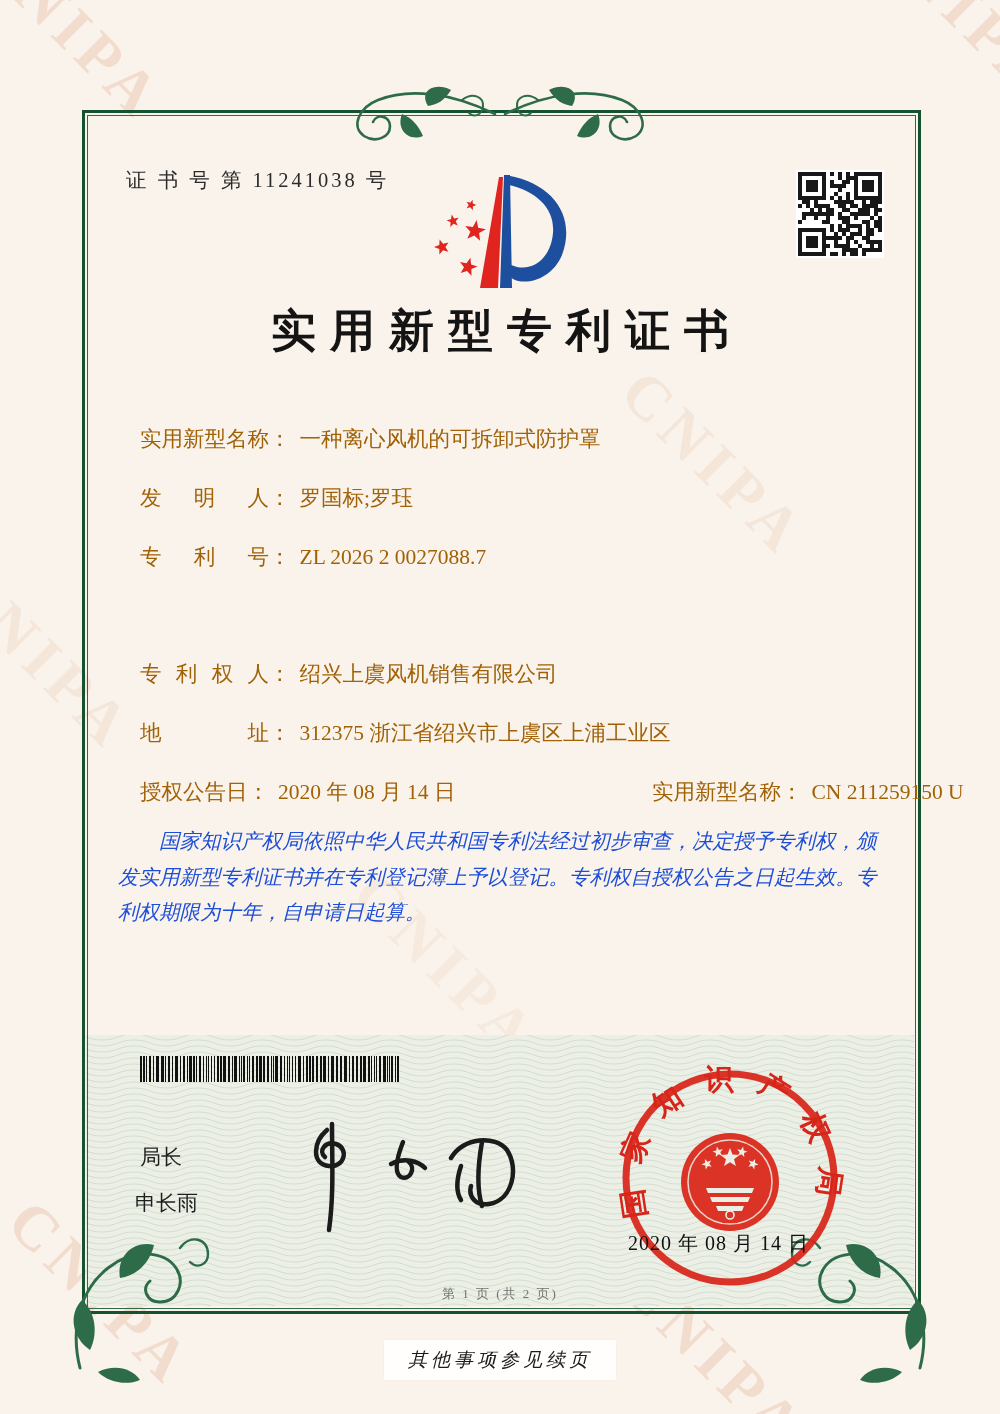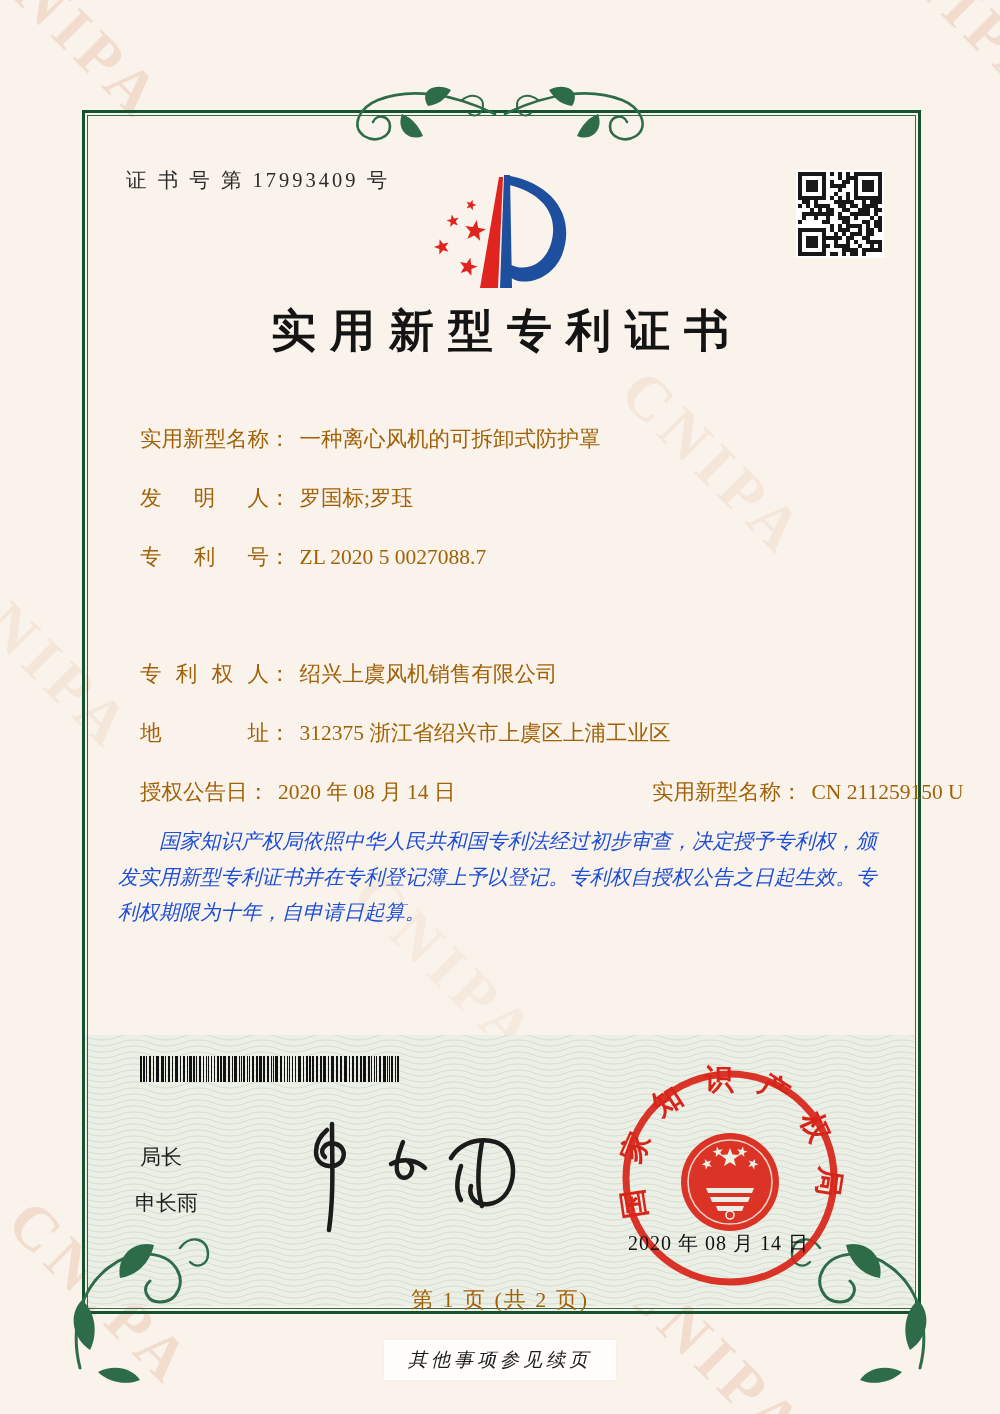--- a/index.html
+++ b/index.html
@@ -40,21 +40,21 @@
   .barcode{position:absolute;left:140px;top:1056px;height:26px;z-index:5;font-size:0;}
   .barcode i{display:inline-block;height:26px;background:#111;vertical-align:top;}
   .sig-title{position:absolute;left:140px;top:1143px;font-size:21px;z-index:5;}
   .sig-name{position:absolute;left:135px;top:1189px;font-size:21px;z-index:5;}
   .signature{position:absolute;left:285px;top:1110px;z-index:5;}
   .seal{position:absolute;left:616px;top:1064px;width:228px;height:228px;z-index:5;}
   #seal-text{font:700 29px "Liberation Serif",serif;letter-spacing:22px;fill:#d8251a;}
   .seal-date{position:absolute;left:628px;top:1230px;width:200px;font-size:20px;
              color:#101010;white-space:nowrap;letter-spacing:1px;z-index:6;}
   .page-num{position:absolute;left:0;right:0;top:1285px;text-align:center;
-            font-size:22px;letter-spacing:2px;z-index:5;color:#a16207;}
+            font-size:13px;letter-spacing:2px;z-index:5;color:#737373;}
   .cont-note{position:absolute;left:50%;transform:translateX(-50%);top:1340px;
              background:#fffefc;padding:7px 24px;font-size:19px;letter-spacing:4px;
              font-style:italic;z-index:5;color:#1c1c1c;box-shadow:0 0 2px rgba(0,0,0,.04);}
 </style>
 </head>
 <body>
 
 <div class="page">
 
   <div class="wm" style="left:-45px;top:-8px;">CNIPA</div>
@@ -149,21 +149,21 @@
     <use href="#corner-flor"></use>
   </svg>
   <svg class="orn" style="left:768px;top:1222px;" width="170" height="170" viewBox="0 0 170 170">
     <g transform="translate(170,0) scale(-1,1)">
         <use href="#corner-flor"></use>
       </g>
   </svg>
 
   <div class="content">
 
-    <div class="cert-no">证 书 号 第 17993409 号</div>
+    <div class="cert-no">证 书 号 第 11241038 号</div>
 
     <svg class="logo" width="190" height="142" viewBox="0 0 190 142">
       <g id="logo-stars" fill="#e02521">
           <polygon points="64.6,39.7 64.8,43.6 68.5,44.9 64.9,46.3 64.8,50.2 62.3,47.2 58.6,48.3 60.7,45.0 58.5,41.8 62.3,42.8"></polygon>
           <polygon points="43.7,54.6 46.1,58.5 50.7,57.8 47.7,61.3 49.8,65.4 45.5,63.7 42.3,66.9 42.6,62.3 38.5,60.3 43.0,59.2"></polygon>
           <polygon points="68.6,60.1 70.2,67.7 77.9,69.2 71.1,73.1 72.1,80.8 66.3,75.6 59.3,78.8 62.4,71.8 57.2,66.1 64.9,66.9"></polygon>
           <polygon points="31.6,79.4 35.1,83.8 40.5,82.4 37.4,87.0 40.4,91.8 35.0,90.2 31.4,94.6 31.3,88.9 26.0,86.9 31.3,85.0"></polygon>
           <polygon points="62.4,97.8 63.1,104.5 69.5,106.4 63.4,109.1 63.5,115.8 59.0,110.9 52.7,113.1 56.0,107.3 52.0,101.9 58.5,103.3"></polygon>
         </g>
       <path d="M91,17 L95,17 L90,128 L72,128 Z" fill="#e02521"></path>
@@ -427,21 +427,21 @@
 
     <div class="title">实用新型专利证书</div>
 
     <div class="frow" style="top:424px;">
       <span class="flabel">实用新型名称</span><span>：</span><span class="fval">一种离心风机的可拆卸式防护罩</span>
     </div>
     <div class="frow" style="top:483px;">
       <span class="flabel">发明人</span><span>：</span><span class="fval">罗国标;罗珏</span>
     </div>
     <div class="frow" style="top:542px;">
-      <span class="flabel">专利号</span><span>：</span><span class="fval">ZL 2020 5 0027088.7</span>
+      <span class="flabel">专利号</span><span>：</span><span class="fval">ZL 2026 2 0027088.7</span>
     </div>
     <div class="frow" style="top:659px;">
       <span class="flabel">专利权人</span><span>：</span><span class="fval">绍兴上虞风机销售有限公司</span>
     </div>
     <div class="frow" style="top:718px;">
       <span class="flabel">地址</span><span>：</span><span class="fval">312375 浙江省绍兴市上虞区上浦工业区</span>
     </div>
 
     <div class="frow" style="top:777px;">
       <span>授权公告日</span><span>：</span><span class="fval">2020 年 08 月 14 日</span>

